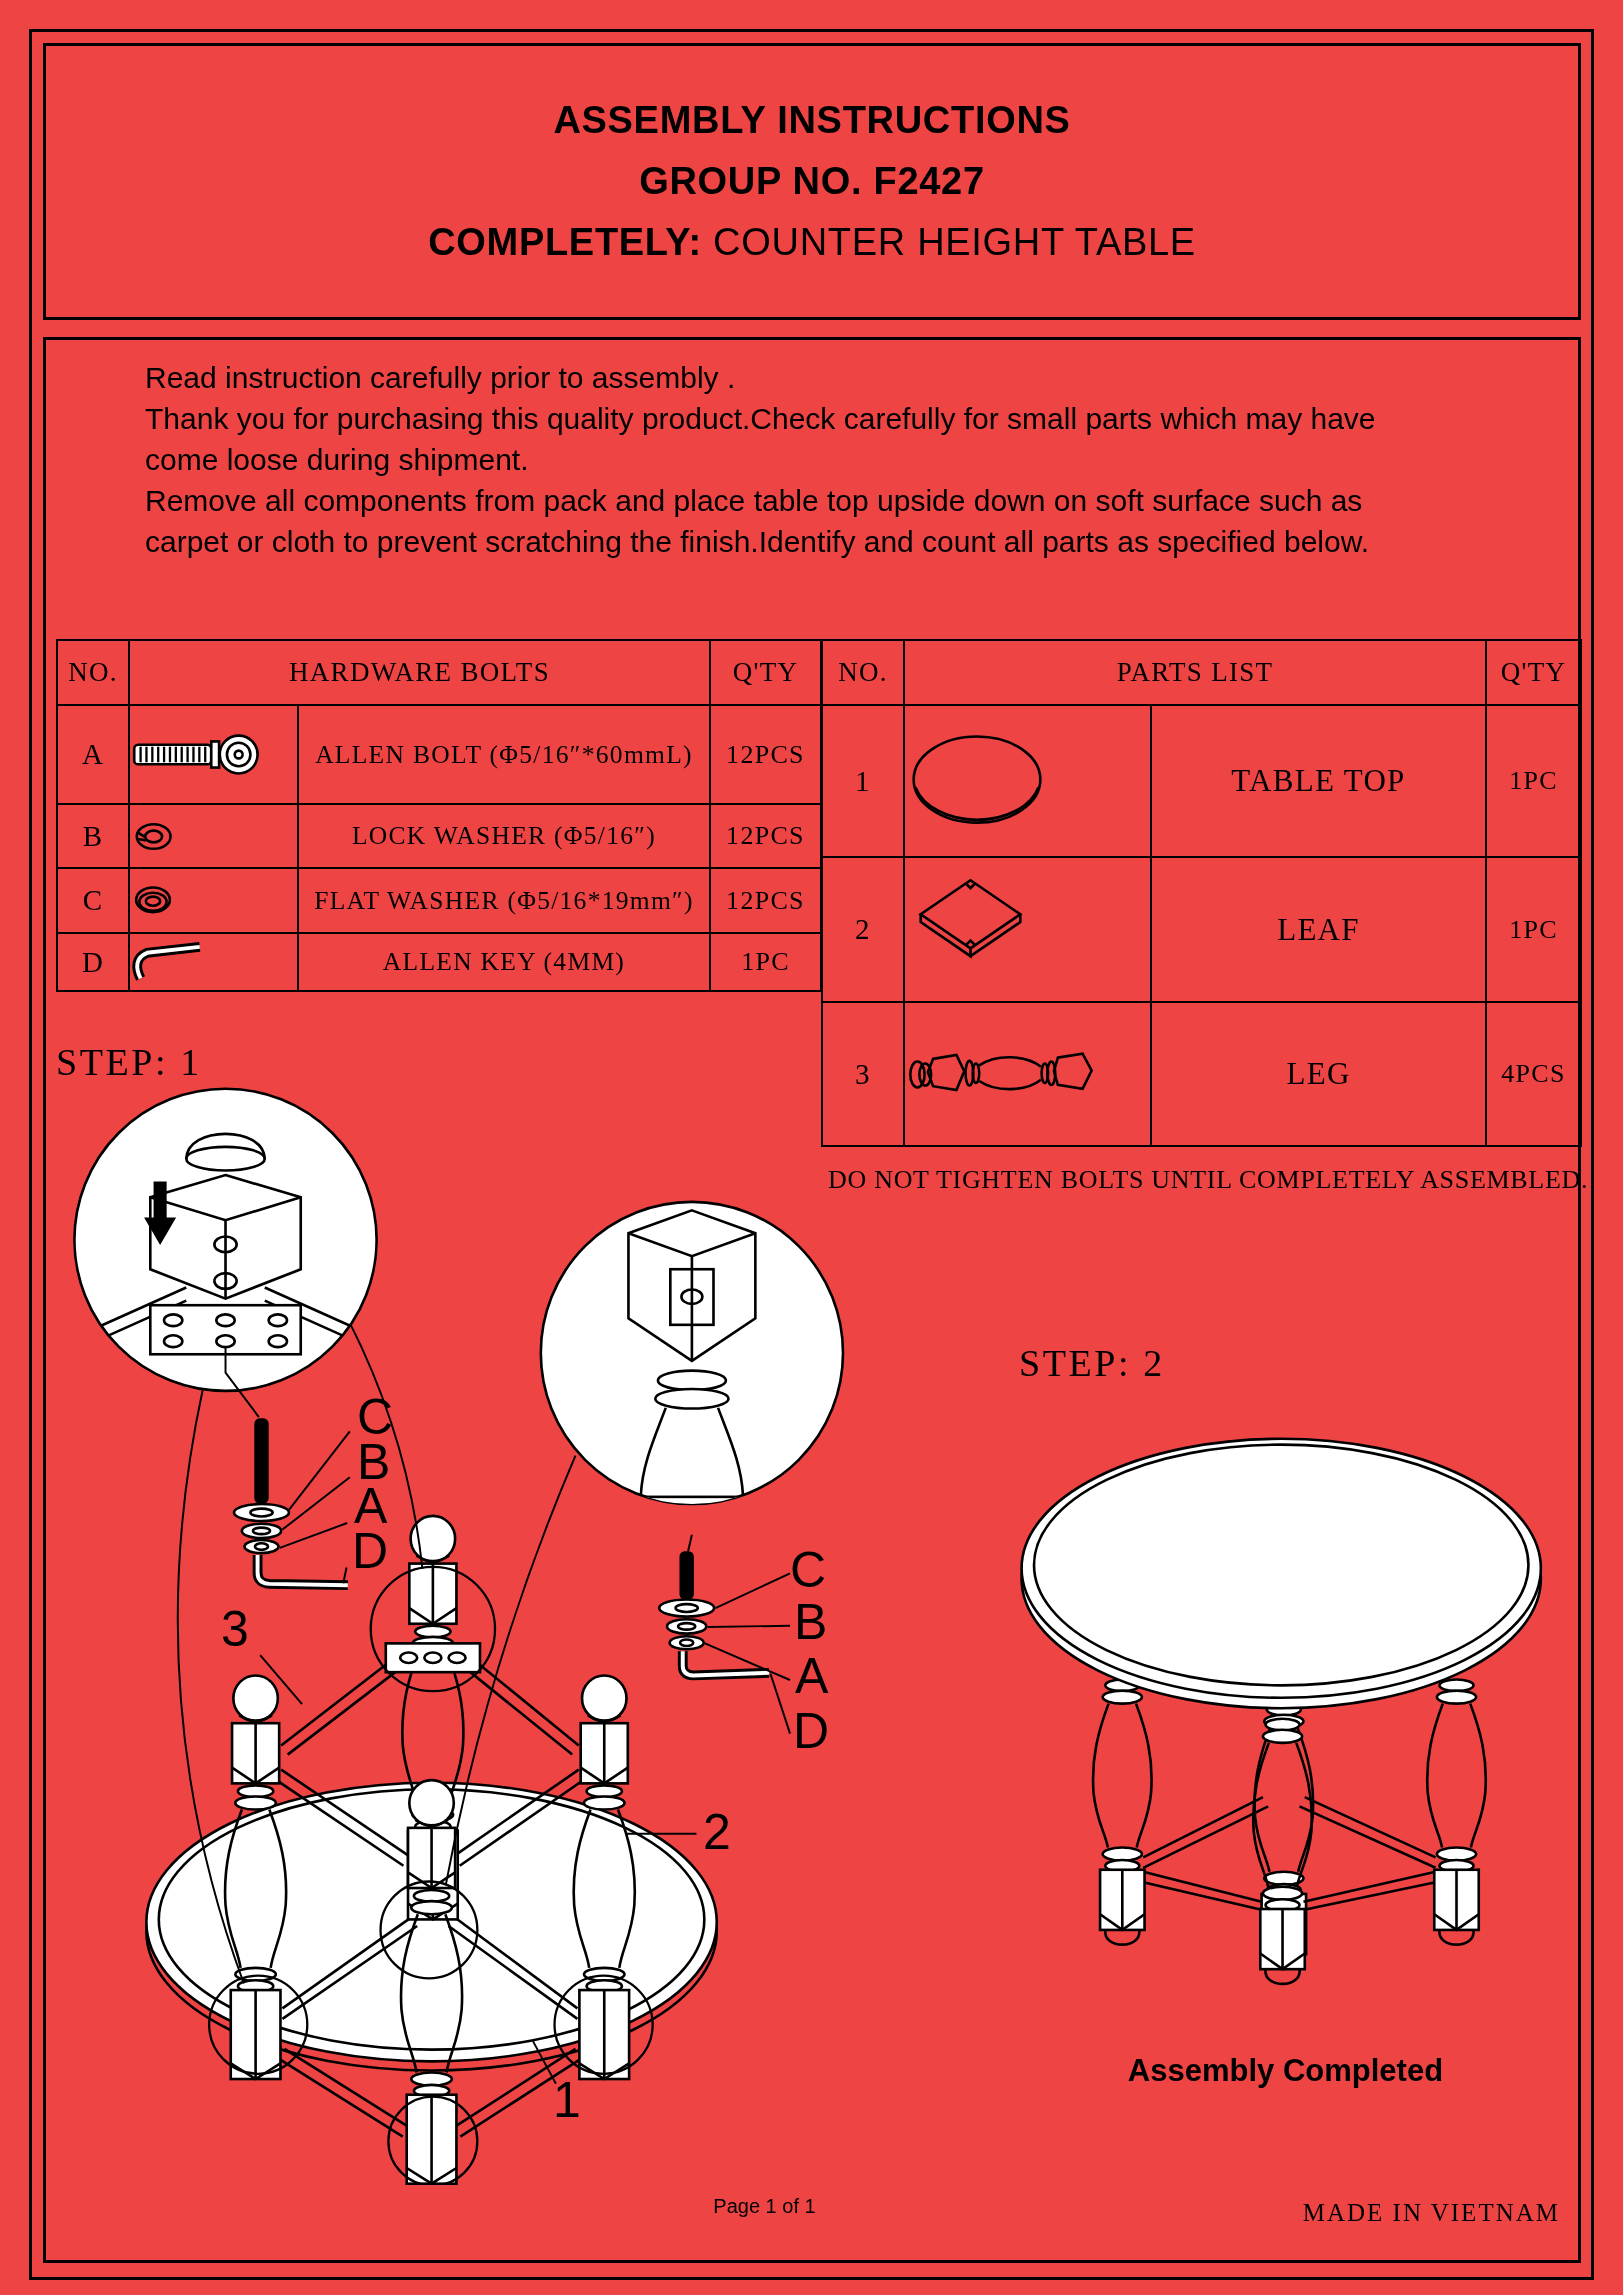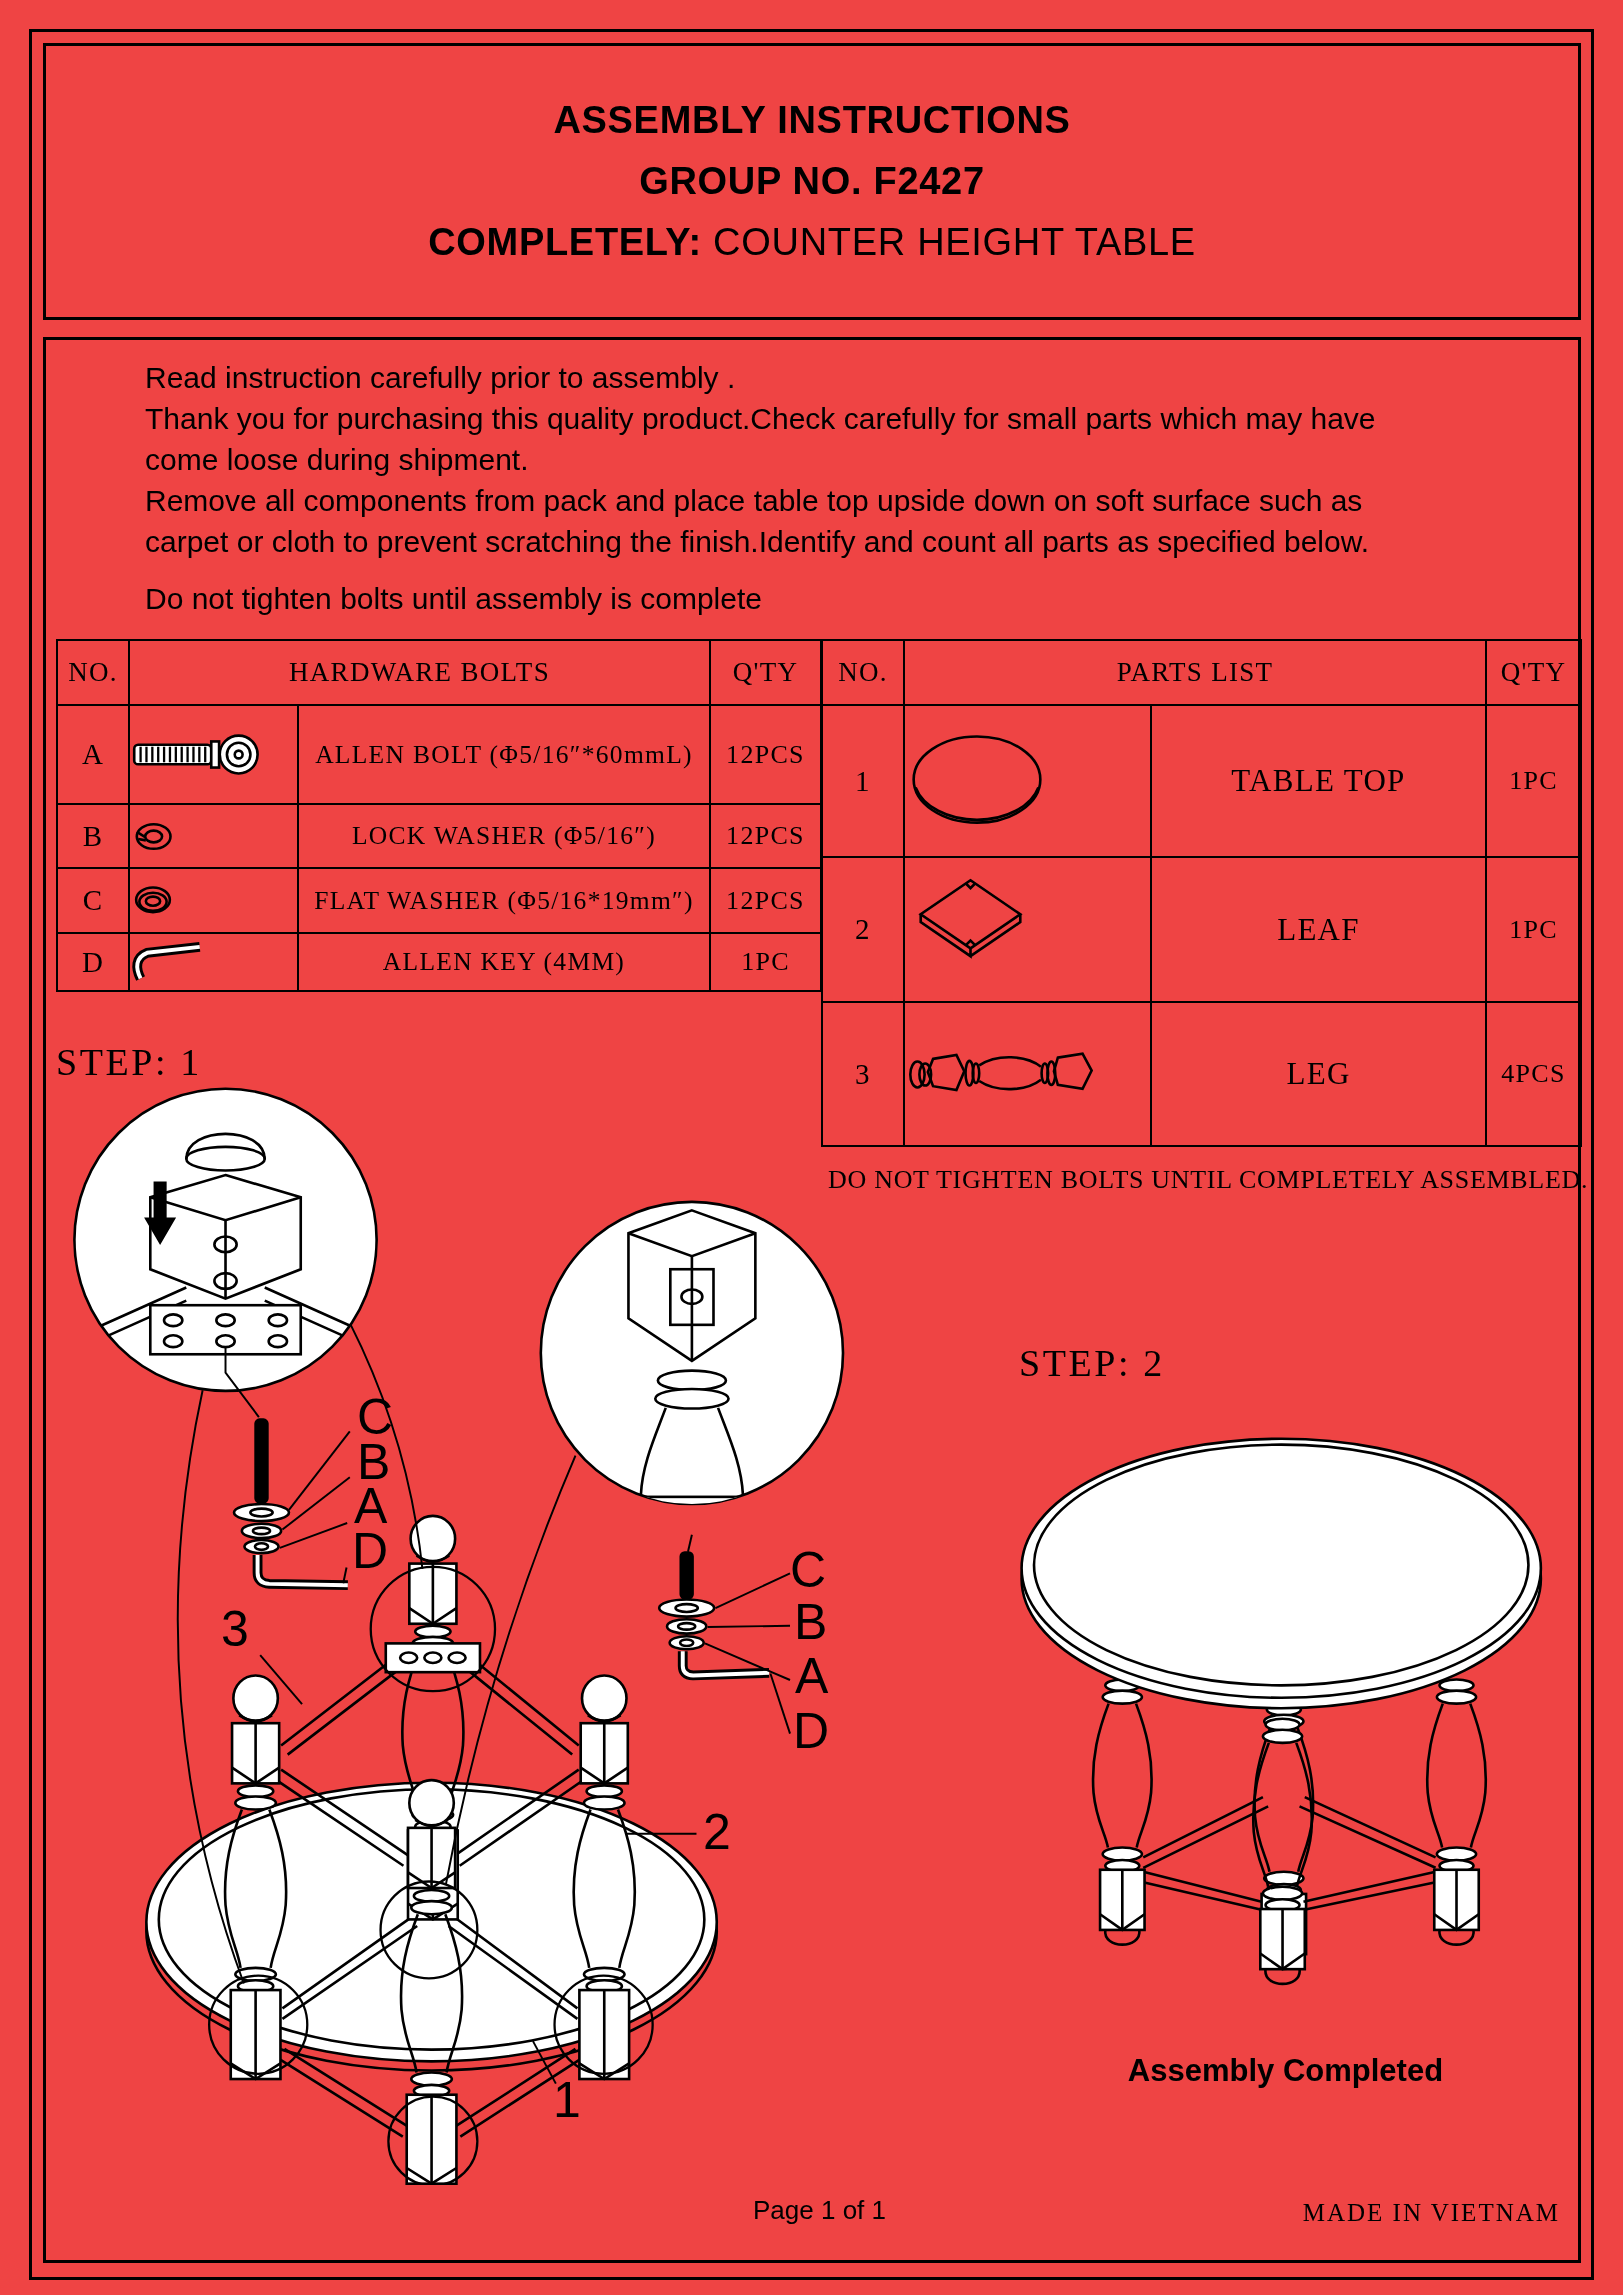--- a/index.html
+++ b/index.html
@@ -33,21 +33,21 @@
   .icon-cell{text-align:center;}
   
   .serif-label{font-family:"Liberation Serif","DejaVu Serif",serif;margin-top:12px;}
   #warning{left:828px;top:1153px;width:752px;text-align:left;font-size:26px;letter-spacing:0.7px;white-space:nowrap;}
   #step1-label{left:56px;top:1028px;font-size:38px;letter-spacing:2.6px;}
   #step2-label{left:1019px;top:1329px;font-size:38px;letter-spacing:2.6px;}
   
   .lbl{font-size:50px;line-height:1;font-family:"Liberation Sans",sans-serif;}
   
   #completed{left:1112px;top:2053px;width:347px;text-align:center;font-size:31px;font-weight:bold;}
-  #page-num{left:620px;top:2195px;width:399px;text-align:center;font-size:26px;}
+  #page-num{left:565px;top:2195px;width:399px;text-align:center;font-size:20px;}
   #origin{left:1302px;top:2199px;width:258px;text-align:right;font-family:"Liberation Serif",serif;
           font-size:25px;letter-spacing:2px;white-space:nowrap;}
   svg{display:block;}
 </style>
 </head>
 <body>
 
 <div id="page">
 
   <div class="abs" id="outer-border"></div>
@@ -59,21 +59,20 @@
   </div>
 
   <div class="abs" id="content-box"></div>
 
   <div class="abs" id="instructions">
     <div class="iline">Read instruction carefully prior to assembly .</div>
     <div class="iline">Thank you for purchasing this quality product.Check carefully for small parts which may have</div>
     <div class="iline">come loose during shipment.</div>
     <div class="iline">Remove all components from pack and place table top upside down on soft surface such as</div>
     <div class="iline">carpet or cloth to prevent scratching the finish.Identify and count all parts as specified below.</div>
-    <div class="iline last">Do not tighten bolts until assembly is complete</div>
   </div>
 
   <table class="sheet" id="hw-table">
     <colgroup>
         <col style="width:72px">
         <col style="width:169px">
         <col style="width:412px">
         <col style="width:111px">
       </colgroup>
     <tbody>

